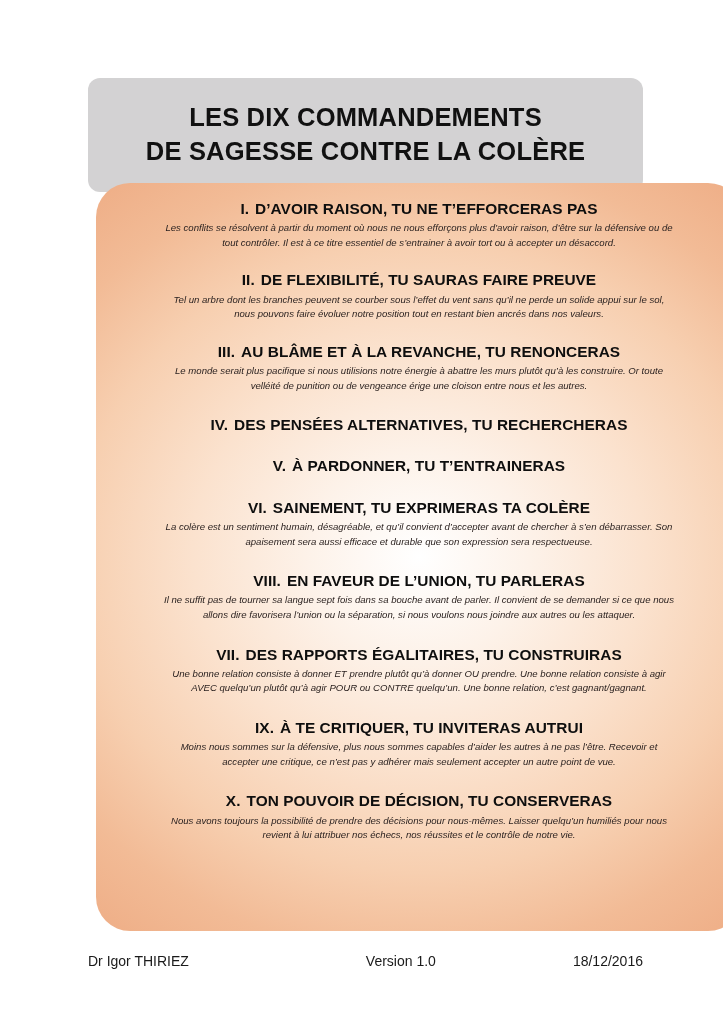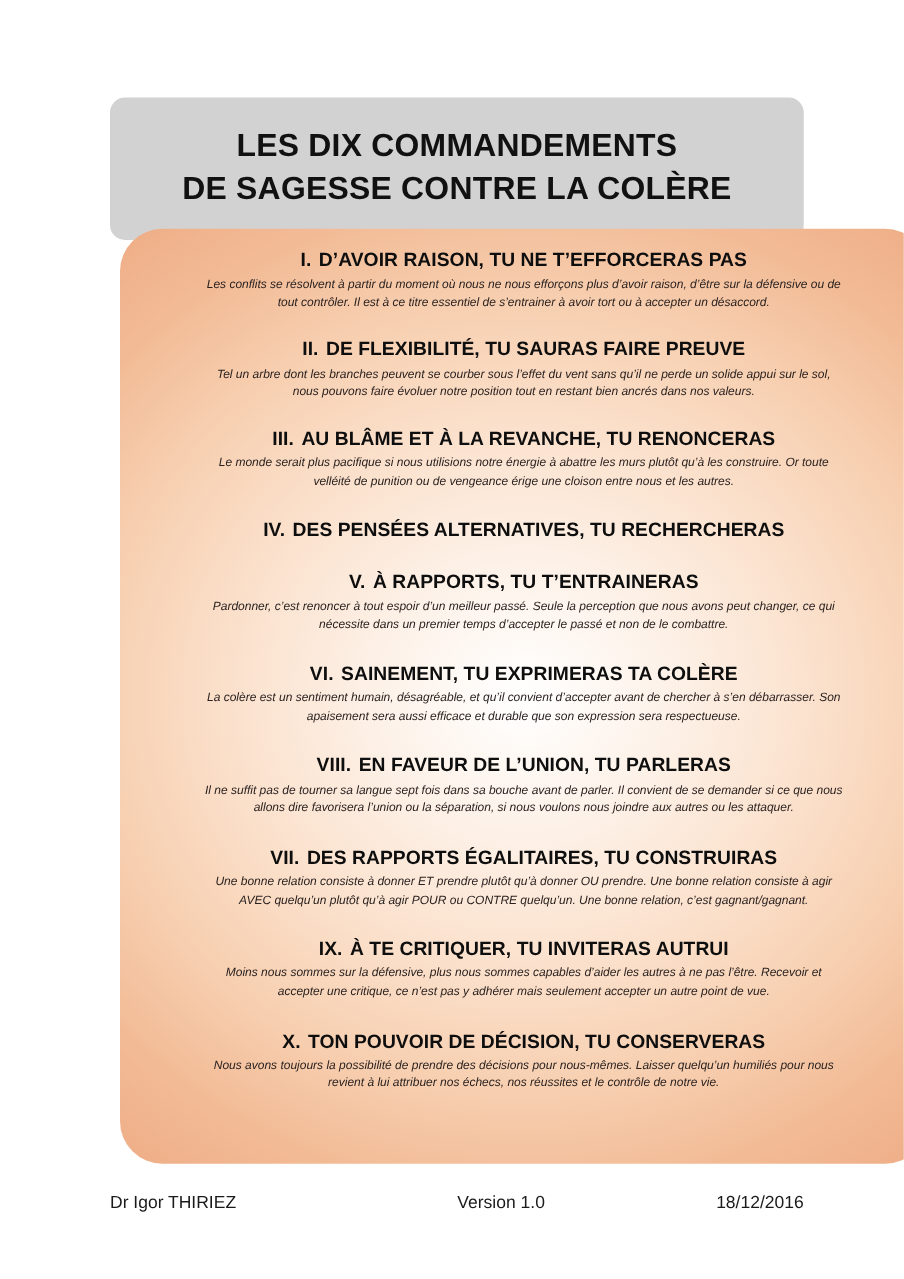--- a/index.html
+++ b/index.html
@@ -159,23 +159,22 @@
     </div>
 
     <div class="cmd b4">
       <div class="cmd-title">
         <span class="num">IV.</span><span>DES PENSÉES ALTERNATIVES, TU RECHERCHERAS</span>
       </div>
     </div>
 
     <div class="cmd b5">
       <div class="cmd-title">
-        <span class="num">V.</span><span>À RAPPORTS, TU T’ENTRAINERAS</span>
-      </div>
-      <div class="cmd-body">Pardonner, c’est renoncer à tout espoir d’un meilleur passé. Seule la perception que nous avons peut changer, ce qui nécessite dans un premier temps d’accepter le passé et non de le combattre.</div>
+        <span class="num">V.</span><span>À PARDONNER, TU T’ENTRAINERAS</span>
+      </div>
     </div>
 
     <div class="cmd b6">
       <div class="cmd-title">
         <span class="num">VI.</span><span>SAINEMENT, TU EXPRIMERAS TA COLÈRE</span>
       </div>
       <div class="cmd-body">La colère est un sentiment humain, désagréable, et qu’il convient d’accepter avant de chercher à s’en débarrasser. Son apaisement sera aussi efficace et durable que son expression sera respectueuse.</div>
     </div>
 
     <div class="cmd b8">

